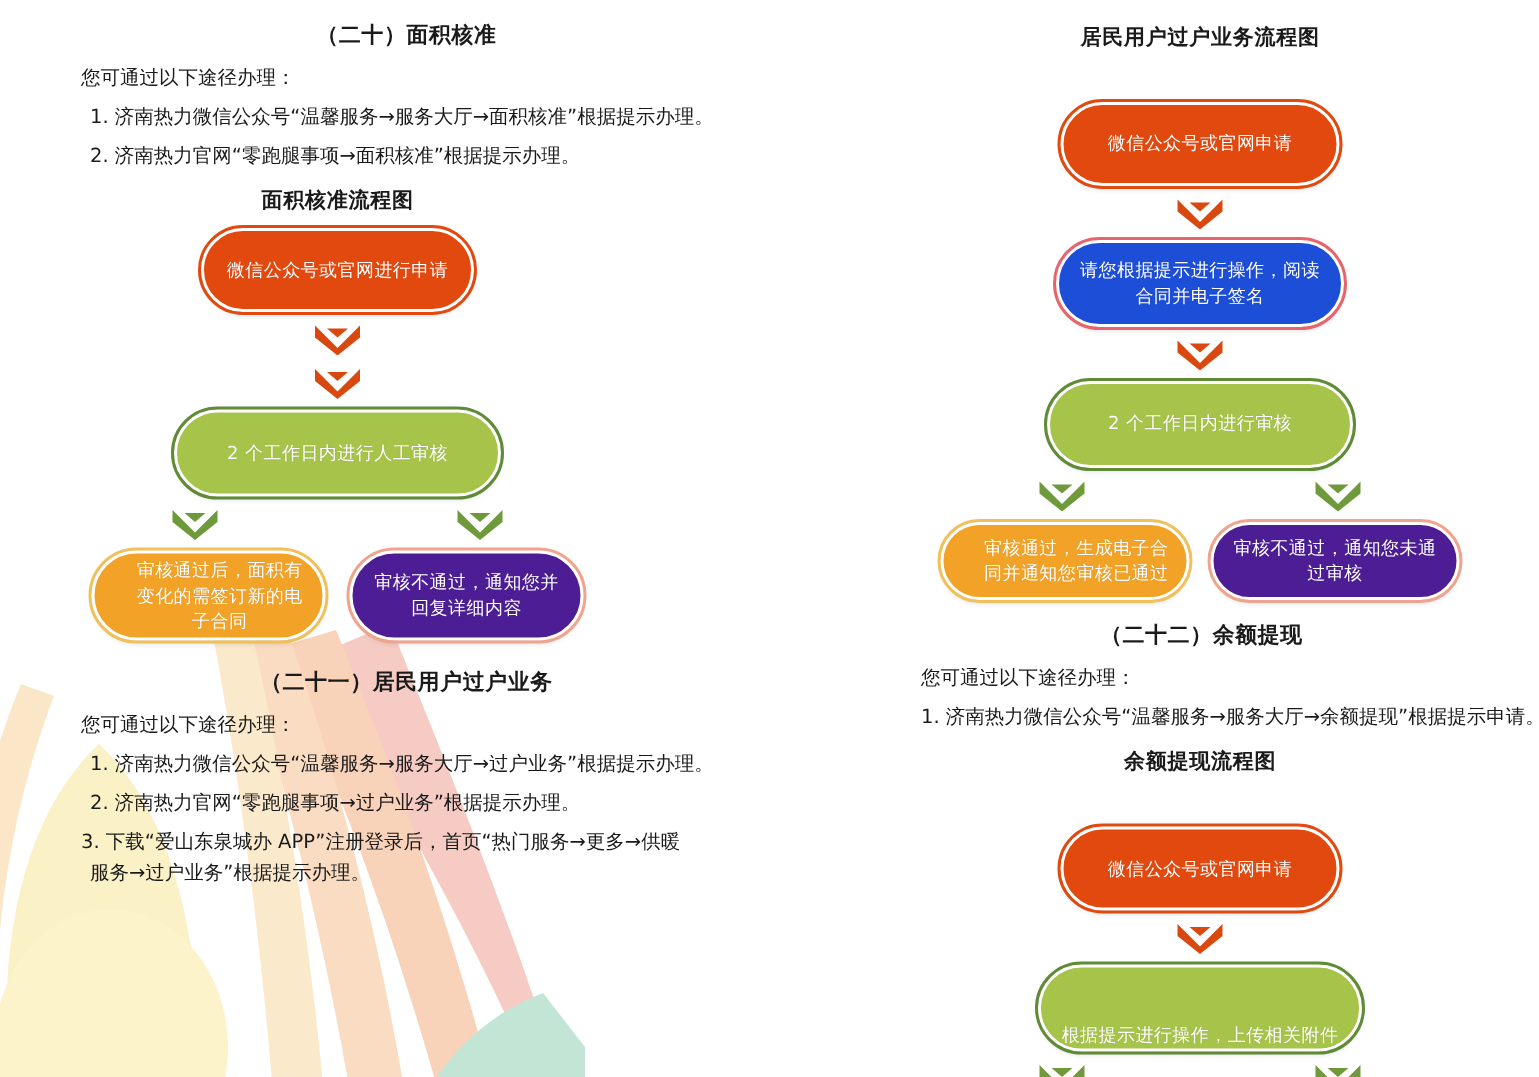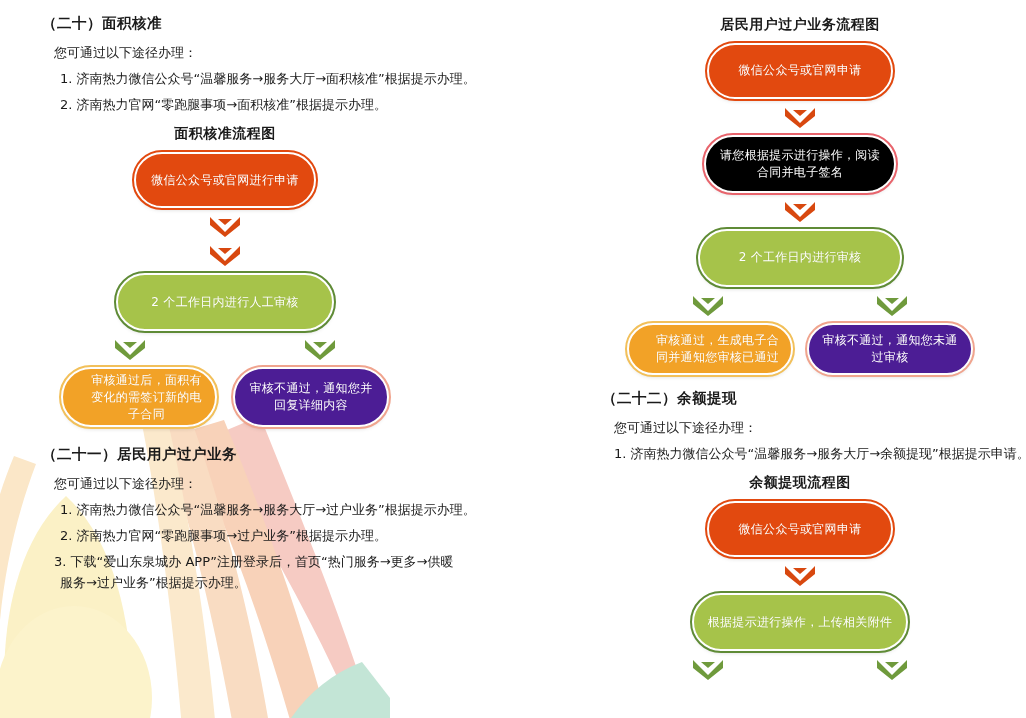--- a/index.html
+++ b/index.html
@@ -40,20 +40,21 @@
   .col-left  { left: 40px;  width: 460px; }
   .col-right { left: 600px; width: 400px; }
 
   
   .sec-title {
     font-size: 14.5px;
     font-weight: bold;
     letter-spacing: .5px;
     margin: 0 0 9px 2px;
     white-space: nowrap;
+    text-align: center;
   }
   .para {
     font-size: 13px;
     line-height: 1.62;
     margin: 0 0 5px 0;
     white-space: nowrap;
   }
   .para.indent1 { margin-left: 14px; }
   .para.indent2 { margin-left: 20px; }
   .para.wrap    { white-space: normal; }
@@ -94,21 +95,21 @@
     font-size: 12px;
     line-height: 1.42;
     color: #ffffff;
     padding: 0 12px;
     letter-spacing: .3px;
     text-shadow: 0 0 1px rgba(0,0,0,.10);
   }
 
   
   .n-orange  { background: #e2490f; outline-color: #e2490f; }
-  .n-pink    { background: #000000; outline-color: #e8646c; }
+  .n-pink    { background: #1d4ed8; outline-color: #e8646c; }
   .n-green   { background: #a3c martensite; }
   .n-green   { background: #a4c martens; }
   .n-green   { background: #a6c34a; outline-color: #5f8b36; }
   .n-yellow  { background: #f2a227; outline-color: #f2c05a; padding-left: 15px; }
   .n-salmon  { background: #4c1d95; outline-color: #f0a48e; }
 
   
   .arrow {
     width: 34px;
     height: 22px;
@@ -120,25 +121,25 @@
     display: flex;
     justify-content: center;
   }
   .arrow-row .arrow { margin: 7px 0; }
 
   
   .w-wide   { width: 182px; height: 56px; }
   .w-wide2  { width: 196px; height: 56px; }
   .w-green  { width: 218px; height: 58px; }
   .w-half   { width: 156px; height: 60px; }
-  .w-rwide  { width: 186px; height: 56px; }
+  .w-rwide  { width: 186px; height: 56px; margin-top: 25px; }
   .w-rwide2 { width: 192px; height: 58px; }
   .w-rgreen { width: 204px; height: 58px; }
   .w-rhalf  { width: 166px; height: 52px; }
-  .w-bgreen { width: 216px; height: 58px; }
+  .w-bgreen { width: 216px; height: 58px; align-items: flex-end; }
 </style>
 </head>
 <body>
 
 <svg class="bg-decor" viewBox="0 0 420 360" preserveAspectRatio="none">
   <g>
     <path d="M 398 352 C 360 250 300 150 238 40 L 290 18 C 336 132 382 244 412 352 Z" fill="#f6cbc3"></path>
     <path d="M 330 358 C 300 246 262 138 214 34 L 254 22 C 300 132 340 246 366 358 Z" fill="#f8d2b9"></path>
     <path d="M 268 358 C 250 246 222 128 190 30 L 222 24 C 258 126 288 248 304 358 Z" fill="#f9dcc2"></path>
     <path d="M 214 358 C 206 244 190 120 172 26 L 198 24 C 220 122 240 248 248 358 Z" fill="#fbe9cc"></path>

